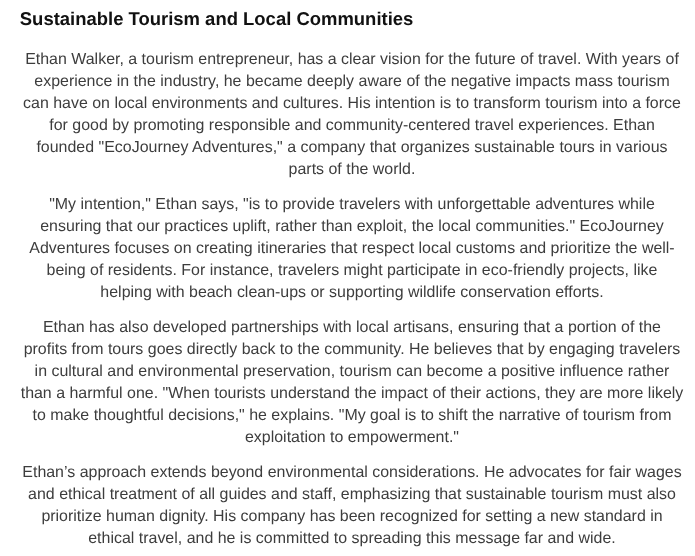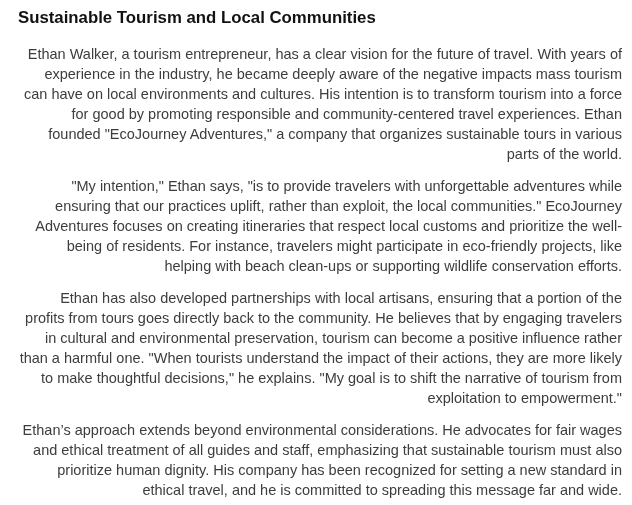--- a/index.html
+++ b/index.html
@@ -26,21 +26,21 @@
     white-space: nowrap;
   }
   .doc-body p {
     width: 604px;
     font-family: "Liberation Sans", "DejaVu Sans", sans-serif;
     font-size: 14.5px;
     font-weight: 400;
     line-height: 20px;
     color: #3d3d3d;
     margin: 0 0 12px 0;
-    text-align: right;
+    text-align: center;
   }
 </style>
 </head>
 <body>
 
 <div class="page">
   <h1 class="doc-title">Sustainable Tourism and Local Communities</h1>
   <div class="doc-body">
     <p>Ethan Walker, a tourism entrepreneur, has a clear vision for the future of travel. With years of experience in the industry, he became deeply aware of the negative impacts mass tourism can have on local environments and cultures. His intention is to transform tourism into a force for good by promoting responsible and community-centered travel experiences. Ethan founded "EcoJourney Adventures," a company that organizes sustainable tours in various parts of the world.</p>
     <p>"My intention," Ethan says, "is to provide travelers with unforgettable adventures while ensuring that our practices uplift, rather than exploit, the local communities." EcoJourney Adventures focuses on creating itineraries that respect local customs and prioritize the well-being of residents. For instance, travelers might participate in eco-friendly projects, like helping with beach clean-ups or supporting wildlife conservation efforts.</p>

